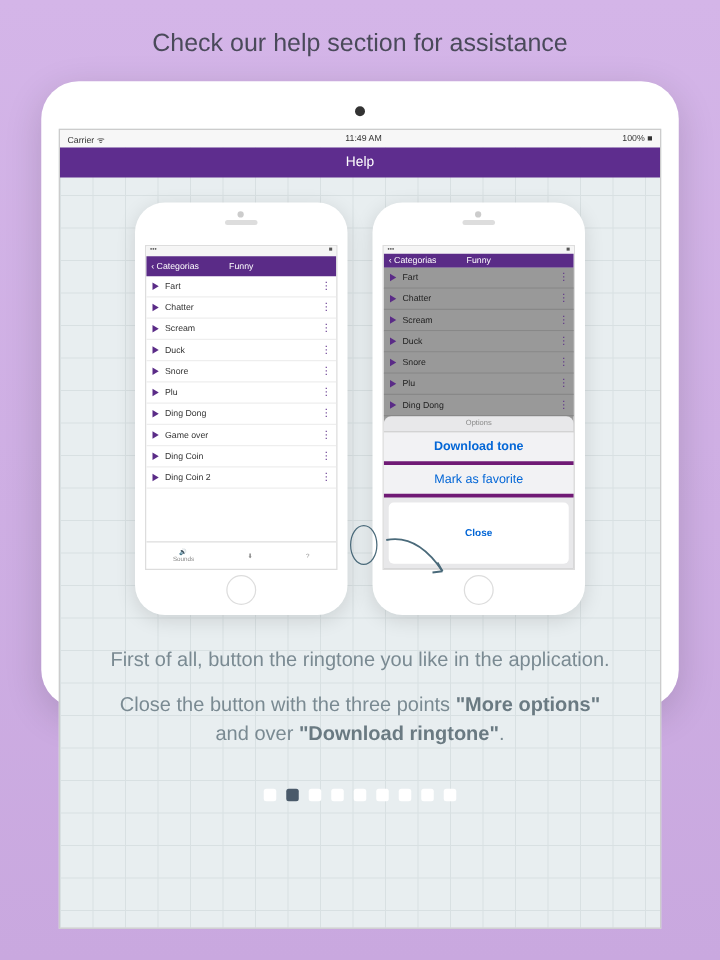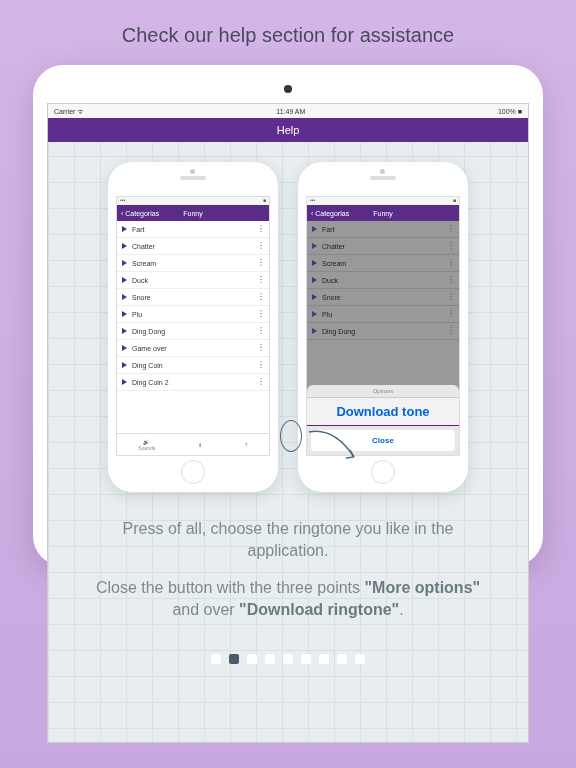--- a/index.html
+++ b/index.html
@@ -24,23 +24,23 @@
 .plist{flex:1;display:flex;flex-direction:column}
 .prow{height:17px;border-bottom:1px solid #eee;display:flex;align-items:center;padding:0 5px;font-size:7px;color:#333}
 .picon{width:0;height:0;border-left:5px solid #5a2b87;border-top:3px solid transparent;border-bottom:3px solid transparent;margin-right:5px}
 .pmore{margin-left:auto;font-size:8px;color:#5a2b87;line-height:4px;letter-spacing:-1px}
 .ptabs{height:22px;border-top:1px solid #ddd;display:flex;justify-content:space-around;align-items:center;font-size:5px;color:#888}
 .ptab{text-align:center}
 .phone.dim .plist{background:#999}
 .phone.dim .prow{background:#999;border-bottom:1px solid #888;color:#222}
 .sheet{background:#e8e8ea;border-radius:6px 6px 0 0;margin-top:auto}
 .sheet-h{font-size:6px;color:#888;text-align:center;padding:3px;border-bottom:1px solid #ccc}
-.sheet-b{font-size:13px;color:#0366d6;text-align:center;padding:6px;border-bottom:1px solid #701a75;background:#f2f2f4}
+.sheet-b{font-size:10px;color:#0366d6;text-align:center;padding:6px;border-bottom:3px solid #701a75;background:#f2f2f4}
 .sheet-b.bold{font-weight:600}
-.sheet-c{font-size:8px;color:#0366d6;font-weight:600;text-align:center;padding:6px;background:#fff;margin:4px;border-radius:4px}
+.sheet-c{font-size:8px;color:#0366d6;font-weight:600;text-align:center;padding:20px;background:#fff;margin:4px;border-radius:4px}
 .circle{position:absolute;width:22px;height:32px;border:1.5px solid #4a6a7a;border-radius:50%;top:258px;left:172px;z-index:5}
 .arrow{position:absolute;top:260px;left:196px;z-index:5}
 .desc{text-align:center;color:#7a8a92;padding:26px 26px 0;font-size:16px;line-height:1.4}
 .desc p{margin-bottom:14px}
 .desc b{color:#6a7a82;font-weight:600}
 .dots{display:flex;gap:8px;justify-content:center;padding:18px 0}
 .dot{width:10px;height:10px;background:#fff;border-radius:2px}
 .dot.on{background:#4a5a6a}
 </style>
 </head>
@@ -184,31 +184,32 @@
                   </div>
                   <div class="prow">
                     <span class="picon"></span>
                     <span>Ding Dong</span>
                     <span class="pmore">⋮</span>
                   </div>
                 </div>
               <div class="sheet">
                 <div class="sheet-h">Options</div>
                 <div class="sheet-b bold">Download tone</div>
+                <div class="sheet-b">Mark as favorite</div>
                 <div class="sheet-c">Close</div>
               </div>
             </div>
           </div>
           <div class="phome"></div>
         </div>
 
       </div>
 
       <div class="desc">
-        <p>Press of all, choose the ringtone you like in the application.</p>
+        <p>First of all, button the ringtone you like in the application.</p>
         <p>
           <span>Close the button with the three points </span><b>"More options"</b><span> and over </span><b>"Download ringtone"</b><span>.</span>
         </p>
       </div>
 
       <div class="dots" id="dots">
           <div class="dot"></div>
           <div class="dot on"></div>
           <div class="dot"></div>
           <div class="dot"></div>

